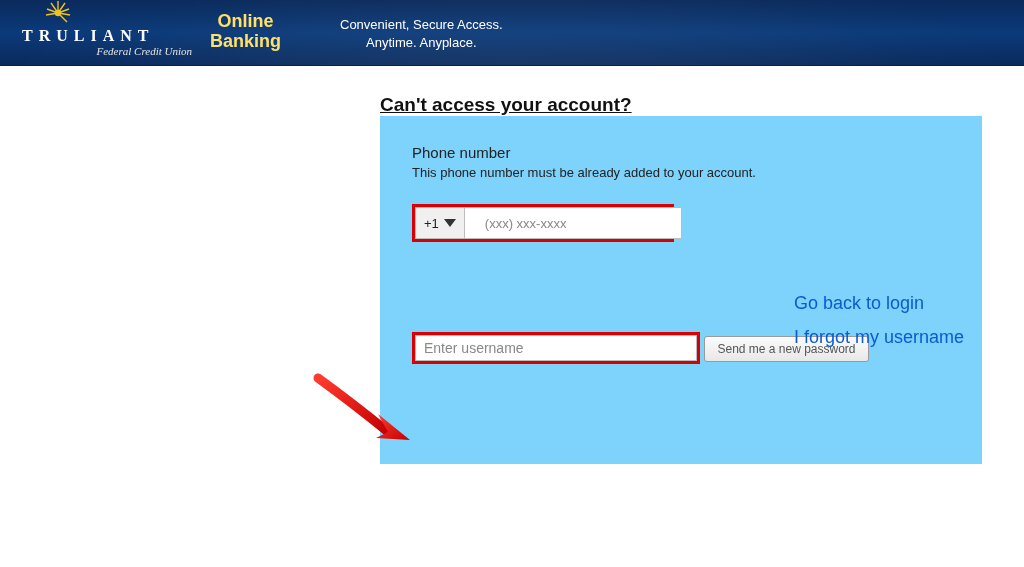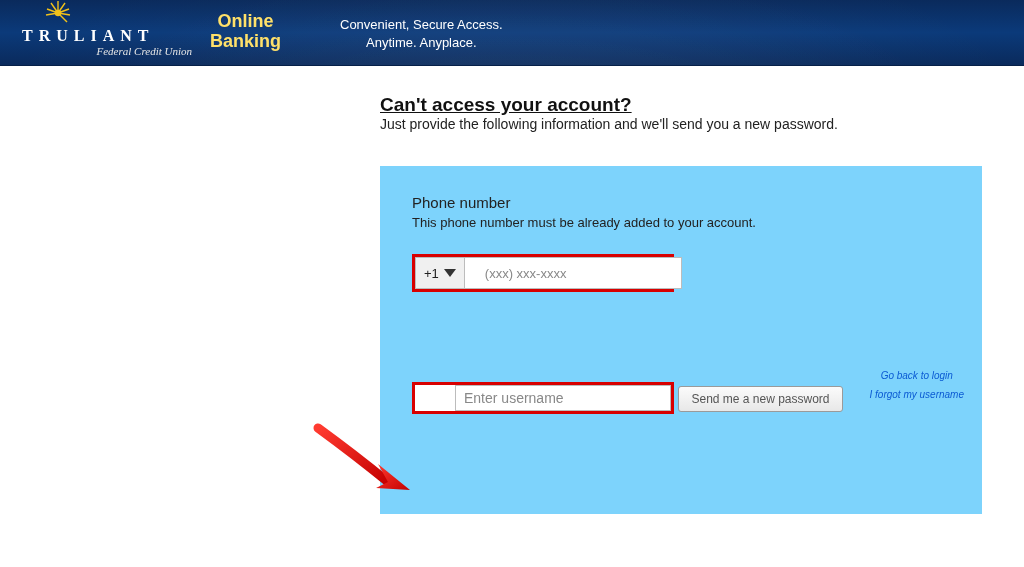--- a/index.html
+++ b/index.html
@@ -147,53 +147,51 @@
       border: 1px solid #bcbcbc;
       border-left: none;
       padding: 0 20px;
       font-size: 13px;
       color: #555;
       outline: none;
     }
     .phone-input::placeholder, .uname-input::placeholder { color: #888; }
 
     .uname-input {
-      width: 216px;
+      width: 282px;
       height: 26px;
       border: 1px solid #bcbcbc;
       padding: 12px 8px;
       font-size: 14px;
       color: #555;
       outline: none;
       display: block;
-      margin-left: 40px;
     }
 
     .spacer { height: 40px; }
 
     .submit-btn {
       margin-top: 48px;
       background: linear-gradient(#fbfbfb, #e8e8e8);
       border: 1px solid #9a9a9a;
       padding: 5px 12px;
       font-size: 12px;
       color: #555;
       border-radius: 3px;
       cursor: pointer;
       font-family: inherit;
     }
 
     .side-links {
       position: absolute;
       right: 18px;
       bottom: 110px;
-      text-align: center;
-      font-size: 10px;
+      text-align: left;
+      font-size: 18px;
       line-height: 1.9;
-      font-style: italic;
     }
     .side-links a {
       color: #0b5bd3;
       text-decoration: none;
       cursor: pointer;
     }
 
     .arrow {
       position: absolute;
       left: -70px;
@@ -227,21 +225,20 @@
     <div>Banking</div>
   </div>
   <div class="tagline">
     <div>Convenient, Secure Access.</div>
     <div>Anytime. Anyplace.</div>
   </div>
 </div>
 
 <div class="main">
   <h1 class="page-title">Can't access your account?</h1>
-  <p class="page-sub">Just provide the following information and we'll send you a new password.</p>
 
   <div class="panel">
 
     <div class="field-label">Phone number</div>
     <div class="field-help">This phone number must be already added to your account.</div>
 
     <div class="highlight-wrap">
       <div class="phone-combo">
         <div class="cc-picker">
           <span>+1</span>

